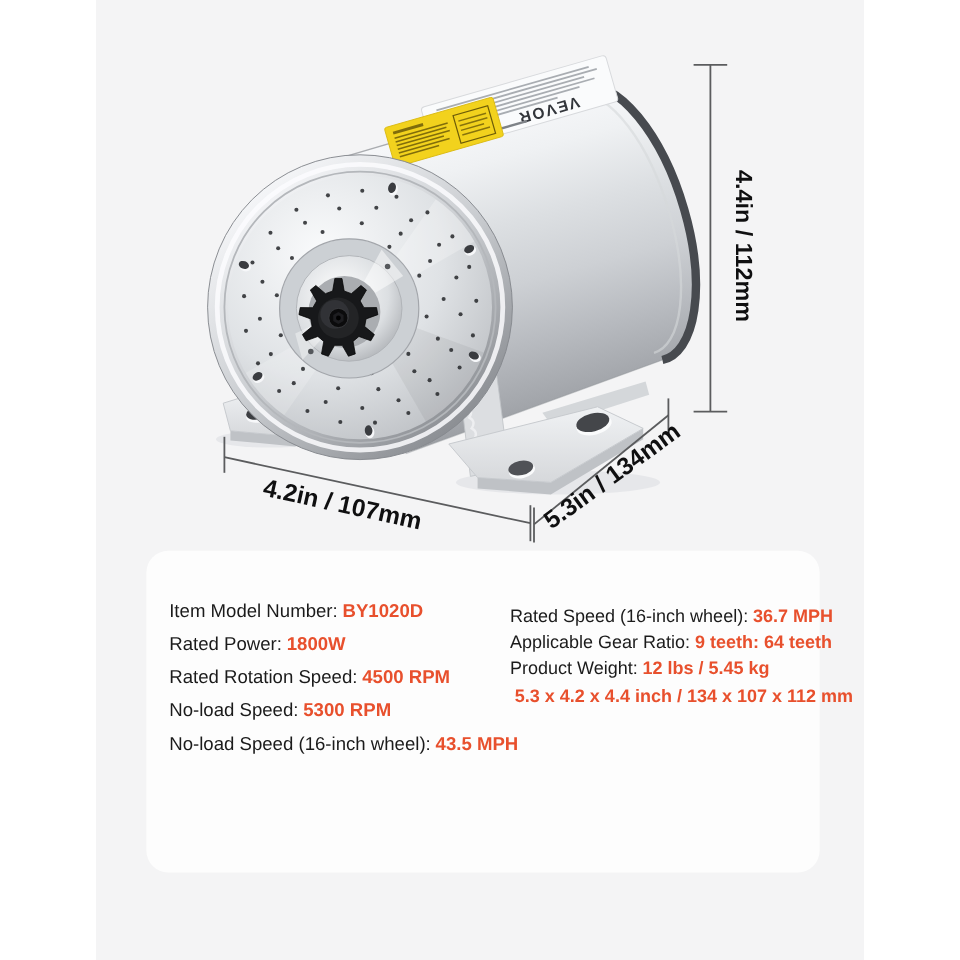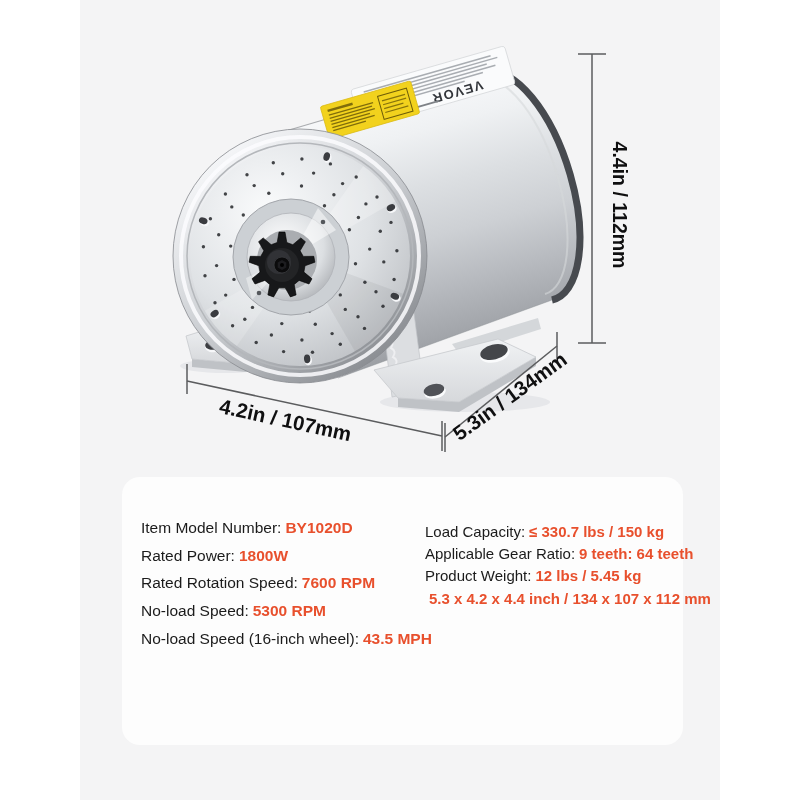--- a/index.html
+++ b/index.html
@@ -6,21 +6,21 @@
     --canvas-bg:#ffffff; --page-bg:#f4f4f5; --panel-bg:#fdfdfd;
     --accent:#e8502d; --text:#1b1b1b; --dim-text:#0f0f10; --line:#5b5c5e;
   }
   html,body{margin:0;padding:0}
   body{width:800px;height:800px;background:var(--canvas-bg);font-family:"Liberation Sans",sans-serif}
   .stage{position:relative;width:800px;height:800px;overflow:hidden}
   .strip{position:absolute;left:80px;top:0;width:640px;height:800px;background:var(--page-bg)}
   svg.scene{position:absolute;left:0;top:0;width:800px;height:800px}
   .dim-line{stroke:var(--line);stroke-width:1.5;fill:none}
   .dim-text{fill:var(--dim-text);font-weight:bold;font-family:"Liberation Sans",sans-serif}
-  .panel{position:absolute;left:122px;top:477px;width:561px;height:268px;
+  .panel{position:absolute;left:122px;top:459px;width:561px;height:268px;
          background:var(--panel-bg);border-radius:18px}
   .col{position:absolute}
   .col-left{left:19px;top:42px;width:280px}
   .col-right{left:303px;top:46px;width:250px}
   .spec-row{white-space:nowrap}
   .col-left .spec-row{height:27.7px;font-size:15.5px}
   .col-right .spec-row{height:22.2px;font-size:15px}
   .spec-label{color:var(--text)}
   .spec-value{color:var(--accent);font-weight:700;margin-left:4px}
 </style>
@@ -261,33 +261,33 @@
   </svg>
 
   <div class="panel">
     <div class="col col-left">
 
         <div class="spec-row"><span class="spec-label">Item Model Number:</span><span class="spec-value">BY1020D</span></div>
 
         <div class="spec-row"><span class="spec-label">Rated Power:</span><span class="spec-value">1800W</span></div>
 
 
-        <div class="spec-row"><span class="spec-label">Rated Rotation Speed:</span><span class="spec-value">7600 RPM</span></div>
+        <div class="spec-row"><span class="spec-label">Rated Rotation Speed:</span><span class="spec-value">4500 RPM</span></div>
 
         <div class="spec-row"><span class="spec-label">No-load Speed:</span><span class="spec-value">5300 RPM</span></div>
 
 
         <div class="spec-row"><span class="spec-label">No-load Speed (16-inch wheel):</span><span class="spec-value">43.5 MPH</span></div>
       </div>
     <div class="col col-right">
 
-
-
-
-        <div class="spec-row"><span class="spec-label">Load Capacity:</span><span class="spec-value">≤ 330.7 lbs / 150 kg</span></div>
+        <div class="spec-row"><span class="spec-label">Rated Speed (16-inch wheel):</span><span class="spec-value">36.7 MPH</span></div>
+
+
+
 
         <div class="spec-row"><span class="spec-label">Applicable Gear Ratio:</span><span class="spec-value">9 teeth: 64 teeth</span></div>
 
         <div class="spec-row"><span class="spec-label">Product Weight:</span><span class="spec-value">12 lbs / 5.45 kg</span></div>
 
 
         <div class="spec-row"><span class="spec-label"></span><span class="spec-value">5.3 x 4.2 x 4.4 inch / 134 x 107 x 112 mm</span></div>
       </div>
   </div>
 </div>

